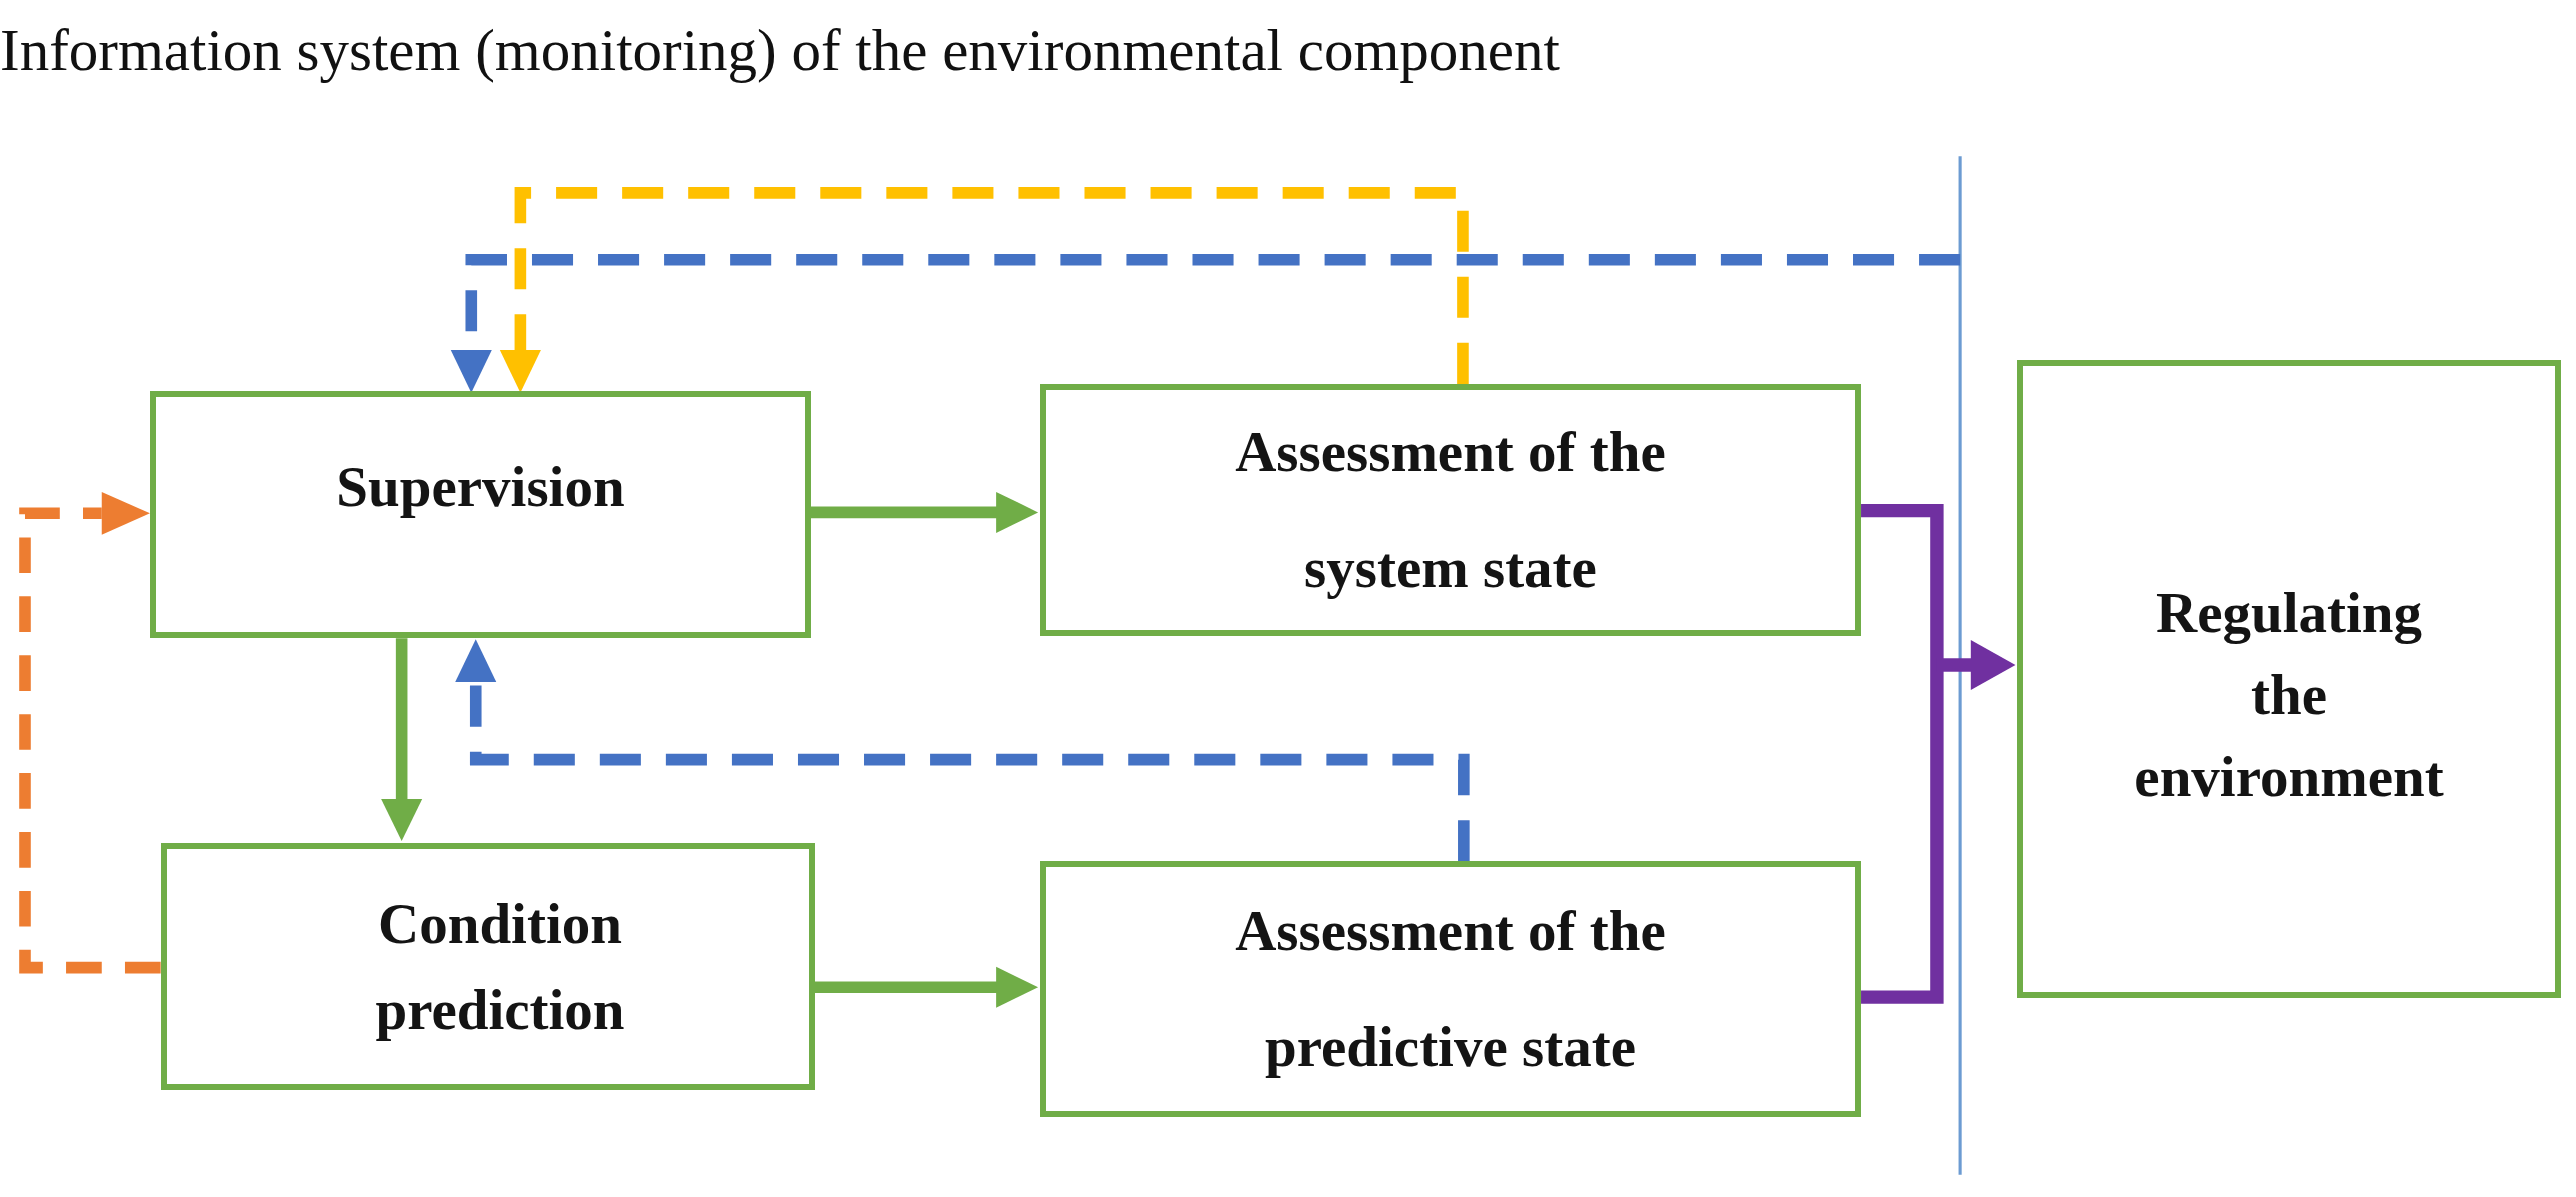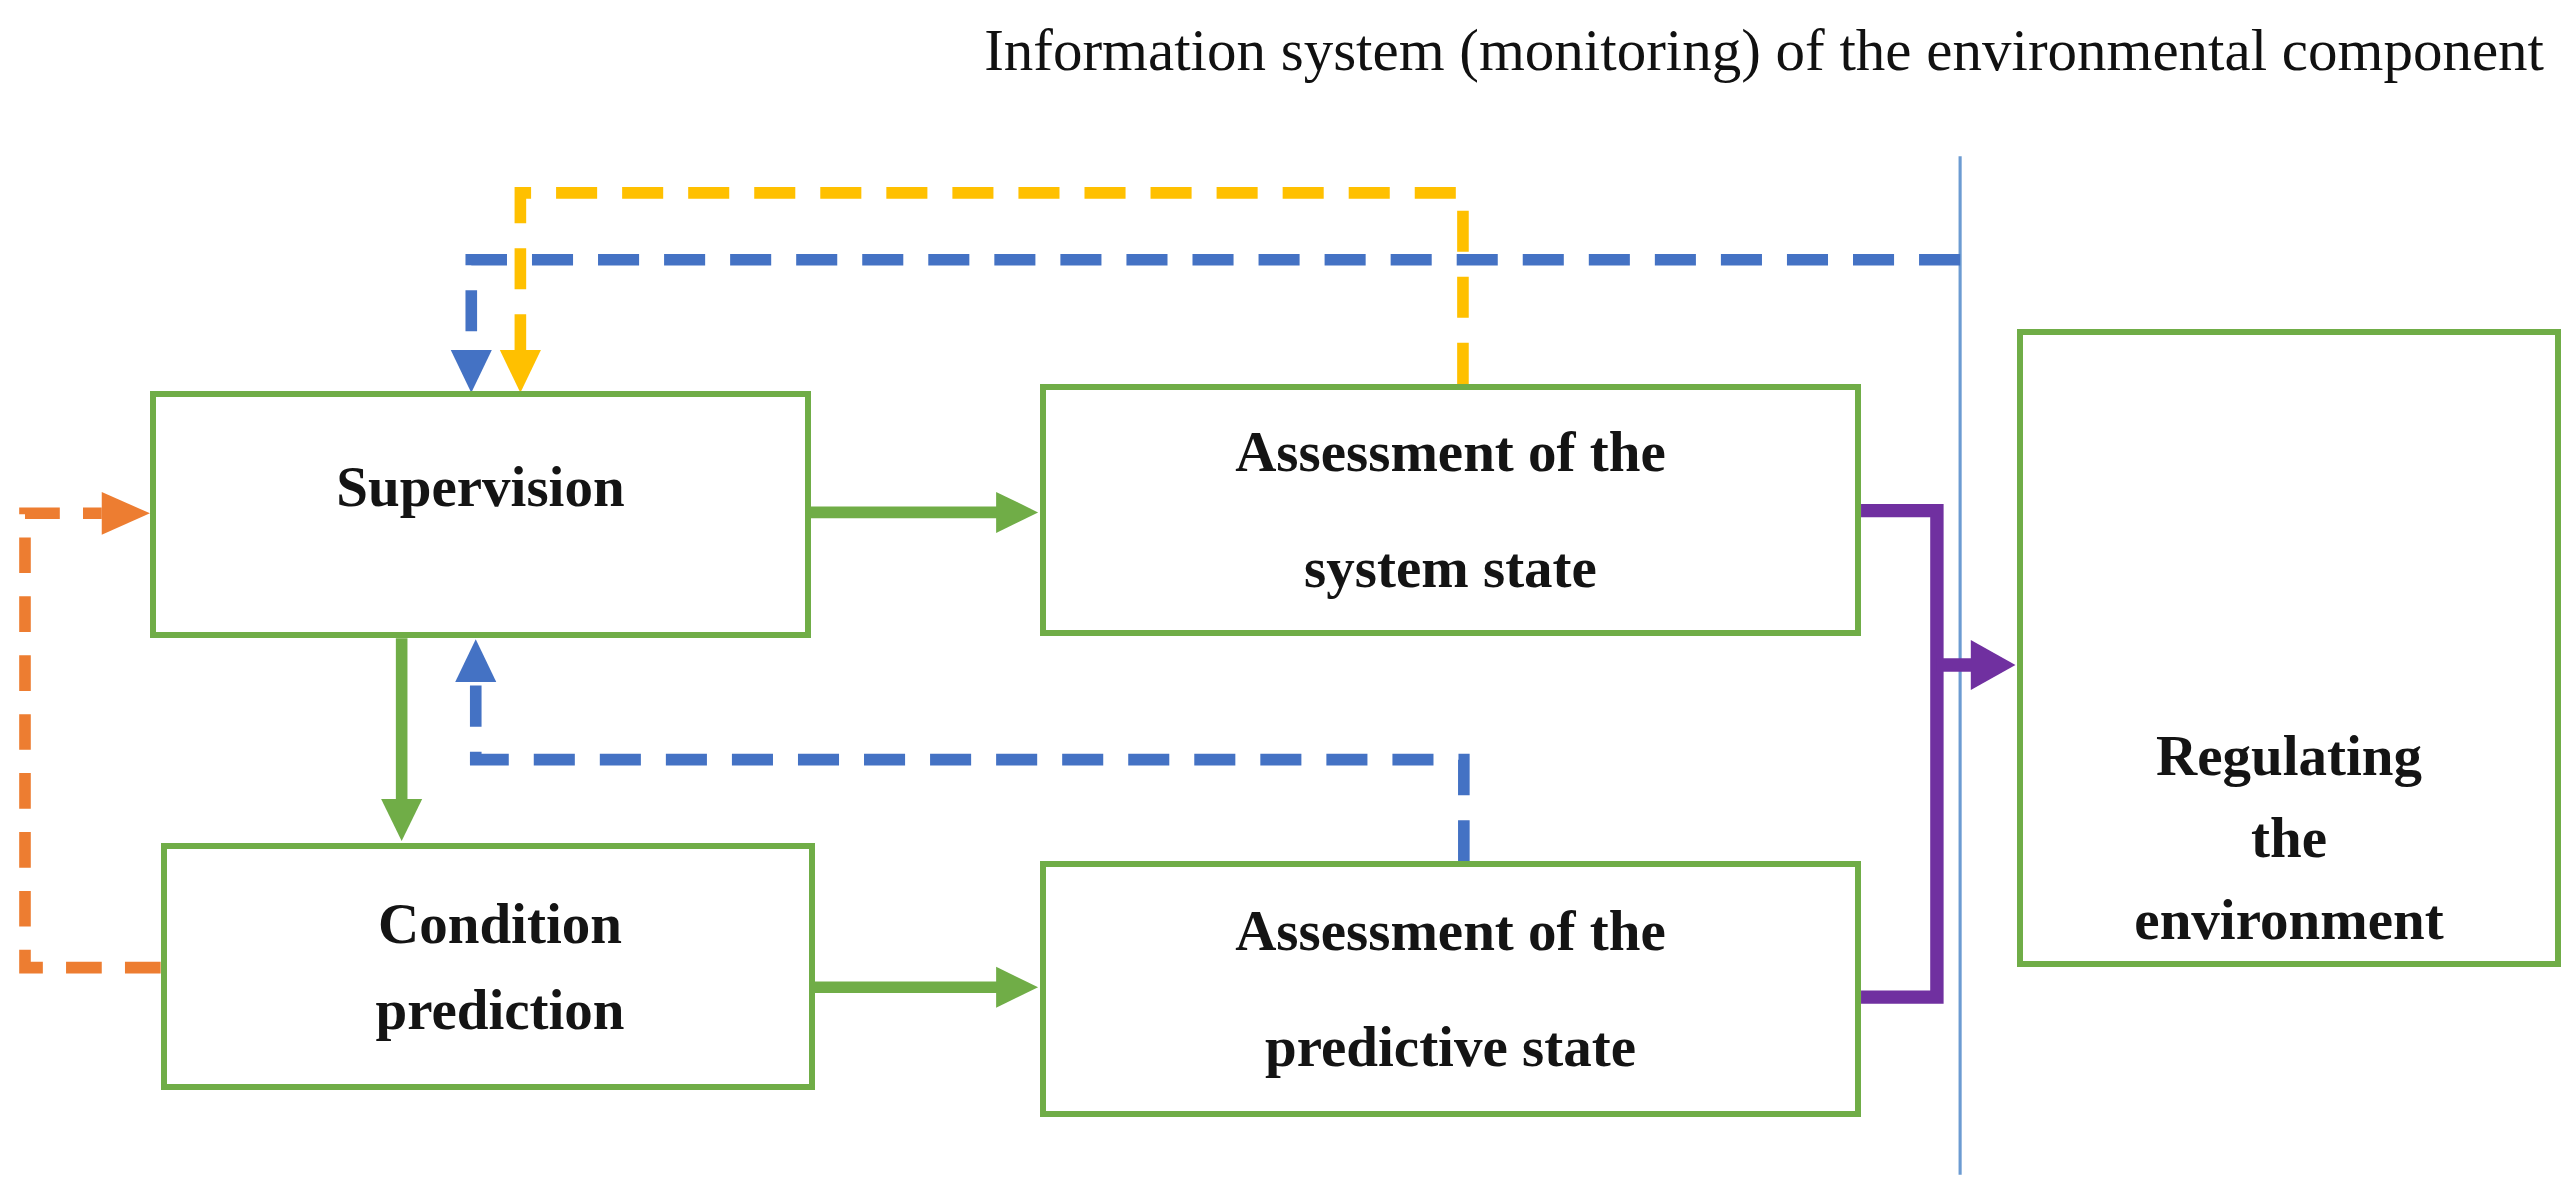--- a/index.html
+++ b/index.html
@@ -5,21 +5,21 @@
   html,body{margin:0;padding:0;background:#ffffff;}
   .canvas{
     position:relative;
     width:2576px;height:1198px;
     background:#ffffff;
     font-family:"Liberation Serif","DejaVu Serif",serif;
     overflow:hidden;
   }
   .title{
     position:absolute;left:0;top:16px;width:2544px;
-    text-align:right;
+    text-align:left;
     font-size:59px;color:#111111;
     letter-spacing:0px;
   }
   .arrows{position:absolute;left:0;top:0;width:2576px;height:1198px;}
   .dash{stroke-dasharray:46 28;}
   .dash-o{stroke-dasharray:40 26;}
   .box{
     position:absolute;
     background:#ffffff;
     border:6.2px solid #70AD47;
@@ -28,21 +28,21 @@
     align-items:center;justify-content:center;
     text-align:center;
     font-weight:bold;color:#141414;
     font-size:57px;
   }
   .box .ln{display:block;}
   #box-supervision{left:150px;top:391px;width:661px;height:247px;padding-bottom:56px;}
   #box-condition{left:161px;top:843px;width:654px;height:247px;line-height:86px;padding-left:24px;}
   #box-assess-actual{left:1040px;top:384px;width:821px;height:252px;line-height:116px;}
   #box-assess-pred{left:1040px;top:861px;width:821px;height:256px;line-height:116px;}
-  #box-regulating{left:2017px;top:329px;width:544px;height:638px;line-height:82px;justify-content:flex-end;padding-top:32px;}
+  #box-regulating{left:2017px;top:360px;width:544px;height:638px;line-height:82px;justify-content:center;padding-top:32px;}
 </style>
 </head>
 <body>
 
 <div class="canvas">
 
   <div class="title">Information system (monitoring) of the environmental component</div>
 
   <svg class="arrows" viewBox="0 0 2886 1342" xmlns="http://www.w3.org/2000/svg" fill="none">
 

